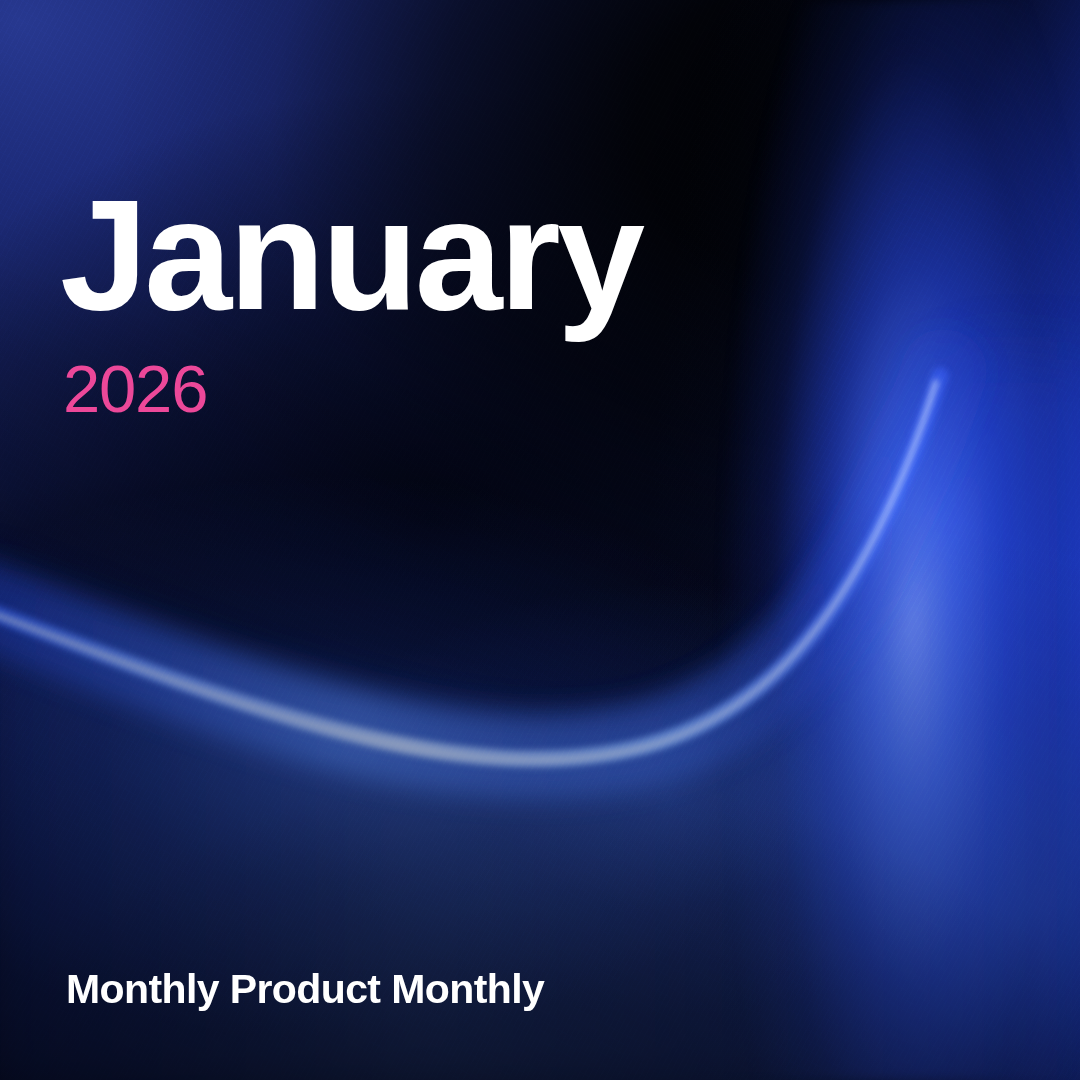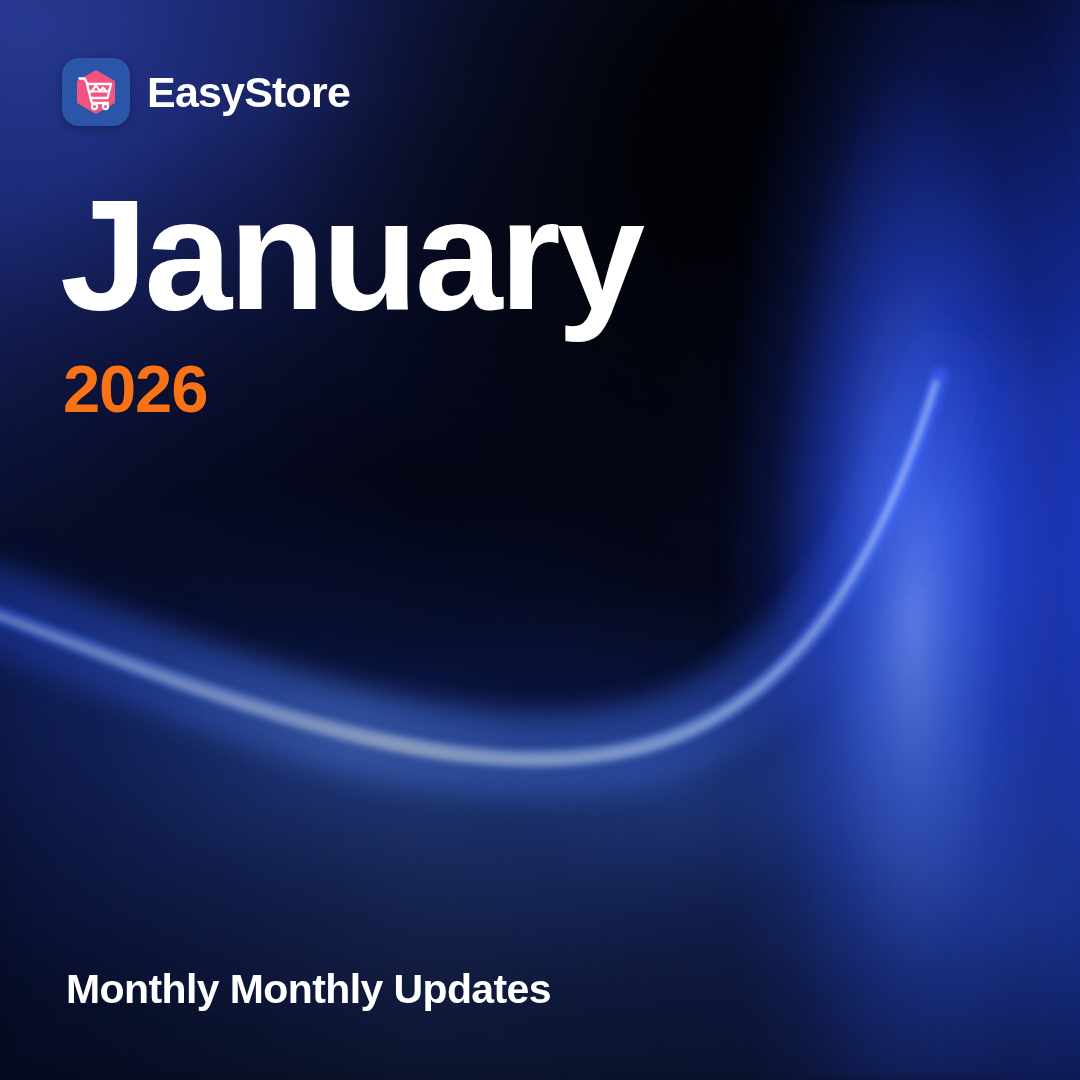--- a/index.html
+++ b/index.html
@@ -136,23 +136,23 @@
   .headline-month {
     color: #ffffff;
     font-size: 158px;
     font-weight: 700;
     line-height: 0.92;
     letter-spacing: -3.5px;
     margin: 4px;
     white-space: nowrap;
   }
   .headline-year {
-    color: #f97316;
+    color: #ec4899;
     font-size: 67px;
-    font-weight: 700;
+    font-weight: 400;
     line-height: 1;
     letter-spacing: -1.2px;
     margin: 0;
     padding-top: 24px;
     padding-left: 7px;
     white-space: nowrap;
   }
 
   
   .caption {
@@ -213,44 +213,22 @@
       <path d="M -40,601 C 228,703 458,795 645,747 C 786,709 876,576 936,382" fill="none" stroke="#cfddff" stroke-width="4.5" stroke-linecap="round" filter="url(#blurLow)" opacity="0.80"></path>
     </svg>
   </div>
 
   <div class="bg-layer bg-glow"></div>
   <div class="bg-layer bg-grain"></div>
   <div class="bg-layer bg-vignette"></div>
 
   <div class="content">
 
-    <div class="brand">
-      <div class="brand-mark">
-        <svg width="52" height="52" viewBox="0 0 52 52" aria-hidden="true">
-
-          <polygon points="26,4 45,15 45,37 26,48 7,37 7,15" fill="#f4527f"></polygon>
-
-          <path d="M9.5 12.5 H14.5 L17.5 18" fill="none" stroke="#ffffff" stroke-width="2.4" stroke-linecap="round" stroke-linejoin="round"></path>
-
-          <path d="M17 18 H41 L37.5 32 H20.5 Z" fill="none" stroke="#ffffff" stroke-width="2.4" stroke-linecap="round" stroke-linejoin="round"></path>
-
-          <path d="M21.5 25.5 L26 19.5 L30 25 L33 21.5 L36.5 25.5" fill="none" stroke="#ffffff" stroke-width="2.1" stroke-linecap="round" stroke-linejoin="round"></path>
-
-          <path d="M19.6 25.5 H38.4" fill="none" stroke="#ffffff" stroke-width="2.1" stroke-linecap="round"></path>
-
-          <path d="M20.5 32 L22 37 H38" fill="none" stroke="#ffffff" stroke-width="2.4" stroke-linecap="round" stroke-linejoin="round"></path>
-
-          <circle cx="24.5" cy="40.5" r="2.6" fill="none" stroke="#ffffff" stroke-width="2.1"></circle>
-          <circle cx="35.5" cy="40.5" r="2.6" fill="none" stroke="#ffffff" stroke-width="2.1"></circle>
-        </svg>
-      </div>
-      <div class="brand-name">EasyStore</div>
-    </div>
 
     <div class="headline">
       <div class="headline-month">January</div>
       <div class="headline-year">2026</div>
     </div>
 
-    <div class="caption">Monthly Monthly Updates</div>
+    <div class="caption">Monthly Product Monthly</div>
 
   </div>
 </div>
 
 </body></html>

